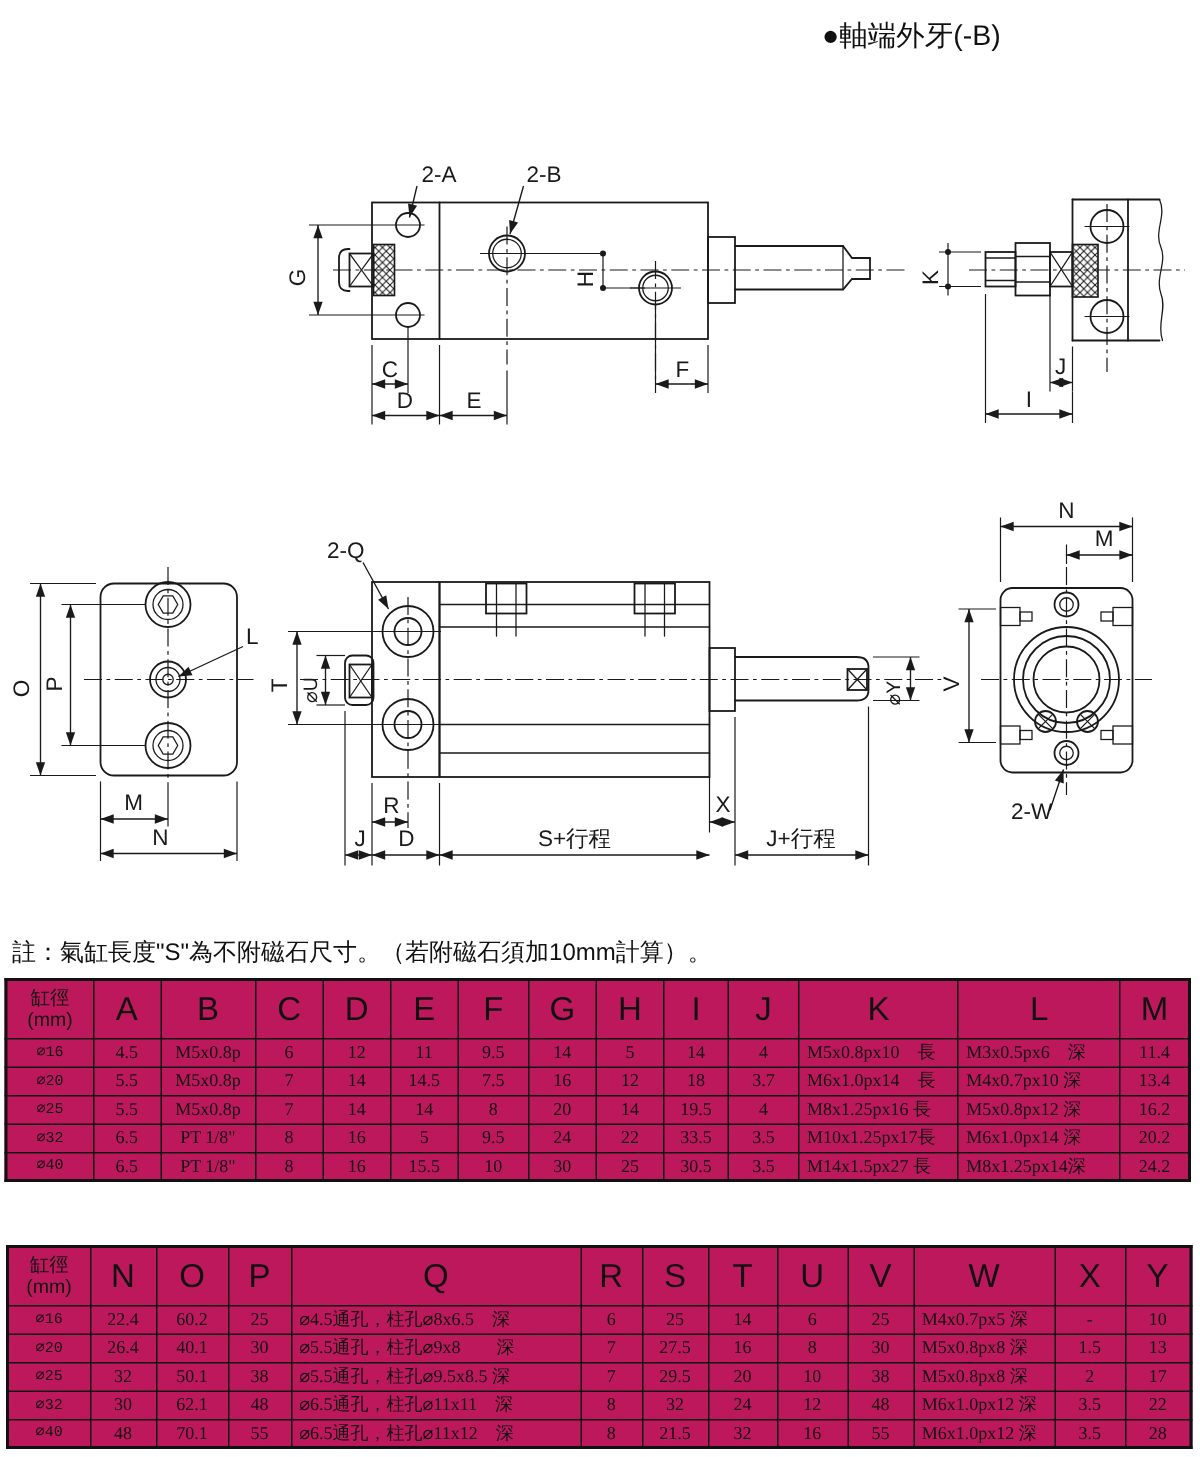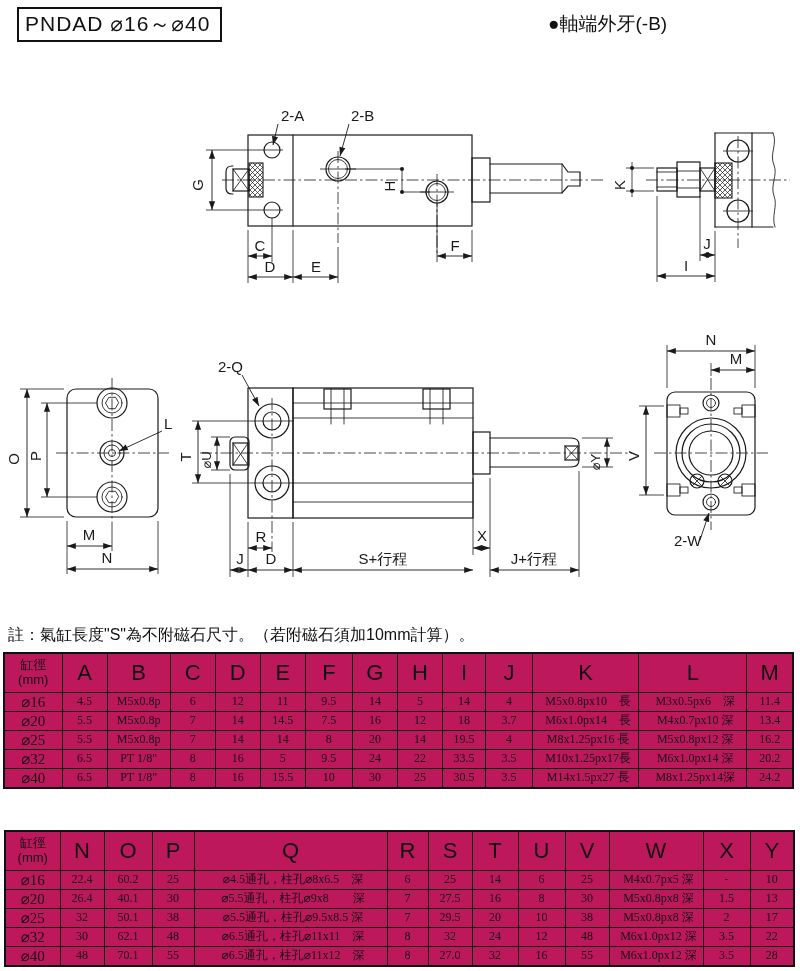--- a/index.html
+++ b/index.html
@@ -22,33 +22,30 @@
   svg text.sm{font-size:13px;}
   table.spec{position:absolute;border-collapse:collapse;table-layout:fixed;
              border:2px solid #111;background:#be185d;}
   table.spec th,table.spec td{border:1.5px solid #111;text-align:center;padding:0;
              overflow:hidden;white-space:nowrap;}
   table.spec thead tr{height:39px;}
   table.spec tbody tr{height:19px;}
   table.spec th{font-weight:normal;font-size:22px;font-family:"Liberation Sans",sans-serif;}
   table.spec th.corner{font-size:13px;line-height:1.15;white-space:pre-line;}
   table.spec td{font-size:12px;font-family:"Liberation Serif",serif;}
-  table.spec td.dia{font-size:15px;font-family:Liberation Serif, serif;}
-  table.spec td.left{text-align:center;padding-left:5px;}
+  table.spec td.dia{font-size:10px;font-family:Liberation Mono, monospace;}
+  table.spec td.left{text-align:left;padding-left:5px;}
   #t1{left:3px;top:652px;width:791px;}
   #t2{left:4px;top:830px;width:790px;}
 </style>
 </head>
 <body>
 
 <div class="page">
 
-  <div class="model-box">
-    <span>PNDAD ⌀16～⌀40</span>
-  </div>
   <div class="feature">●軸端外牙(-B)</div>
 
   <svg class="drawing" width="800" height="612" viewBox="0 0 800 612">
     <defs>
       <marker id="arr" viewBox="0 0 10 8" markerWidth="10" markerHeight="8" refX="9.3" refY="4" orient="auto-start-reverse" markerUnits="userSpaceOnUse">
         <path d="M0.5,0.9 L9.3,4 L0.5,7.1 Z" fill="#1a1a1a"></path>
       </marker>
       <pattern id="xh" width="5" height="5" patternUnits="userSpaceOnUse">
         <path d="M0,5 L5,0 M0,0 L5,5" stroke="#1a1a1a" stroke-width="0.7"></path>
       </pattern>
@@ -496,21 +493,21 @@
         <td>3.5</td>
           <td>22</td>
       </tr>
       <tr>
         <td class="dia">⌀40</td>
         <td>48</td>
           <td>70.1</td>
         <td>55</td>
           <td class="left">⌀6.5通孔，柱孔⌀11x12　深</td>
         <td>8</td>
-          <td>27.0</td>
+          <td>21.5</td>
         <td>32</td>
           <td>16</td>
         <td>55</td>
           <td class="left">M6x1.0px12 深</td>
         <td>3.5</td>
           <td>28</td>
       </tr>
     </tbody>
   </table>
 

